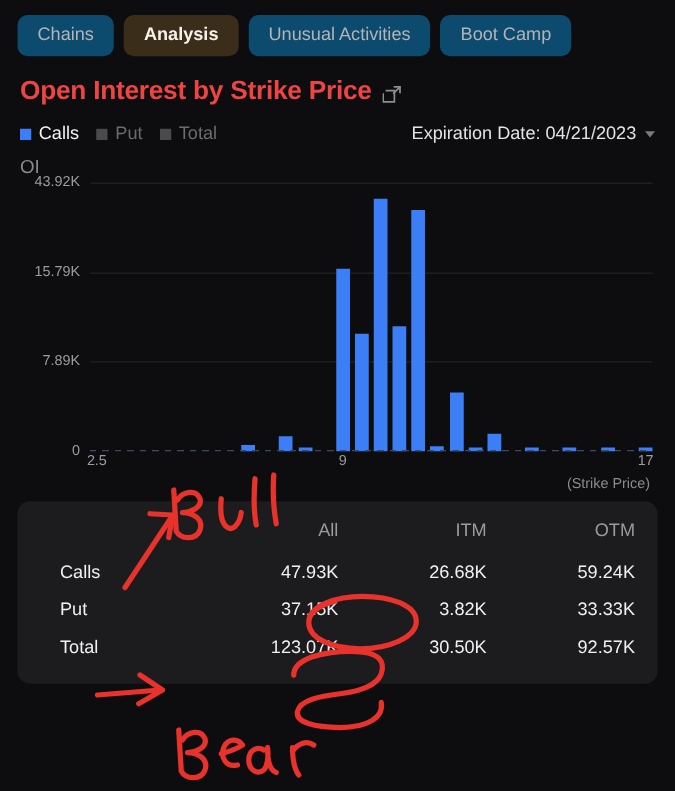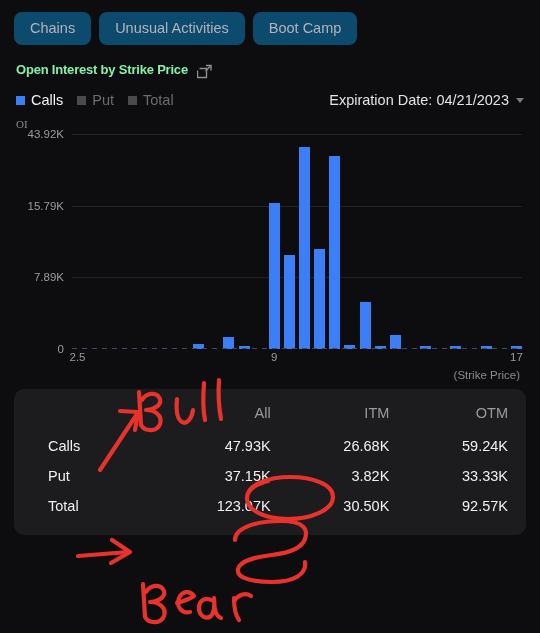--- a/index.html
+++ b/index.html
@@ -42,24 +42,24 @@
   }
 
   
   .title-row {
     display: flex;
     align-items: center;
     gap: 9px;
     padding: 13px 16px 0 16px;
   }
   .title {
-    font-size: 13px;
+    font-size: 21px;
     font-weight: bold;
     letter-spacing: -0.2px;
-    color: #86efac;
+    color: #ef4444;
   }
   .share-icon {
     display: inline-block;
     width: 17px;
     height: 17px;
     position: relative;
     top: 2px;
   }
 
   
@@ -102,25 +102,24 @@
     border-top: 5px solid #7a7a80;
   }
 
   
   .chart-wrap {
     position: relative;
     margin: 10px 0 0 0;
     padding: 0 14px 0 14px;
   }
   .oi-label {
-    font-size: 11px;
+    font-size: 15px;
     color: #8a8a90;
     padding-left: 2px;
     margin-bottom: 4px;
-    font-family: Liberation Serif, serif;
   }
   .plot {
     position: relative;
     height: 215px;
     margin-left: 58px;
     margin-right: 4px;
   }
   .gridline {
     position: absolute;
     left: 0; right: 0;
@@ -208,20 +207,21 @@
     width: 540px;
     height: 633px;
     pointer-events: none;
   }
 </style>
 </head>
 <body>
 
 <div class="tabbar">
   <div class="tab">Chains</div>
+  <div class="tab active">Analysis</div>
   <div class="tab">Unusual Activities</div>
   <div class="tab">Boot Camp</div>
 </div>
 
 <div class="title-row">
   <div class="title">Open Interest by Strike Price</div>
   <span class="share-icon">
     <svg viewBox="0 0 17 17" width="17" height="17">
       <path d="M2.5 5.5 h7 v9 h-9 v-7" fill="none" stroke="#8d8d93" stroke-width="1.4"></path>
       <path d="M9 2.5 h5 v5" fill="none" stroke="#8d8d93" stroke-width="1.4"></path>

